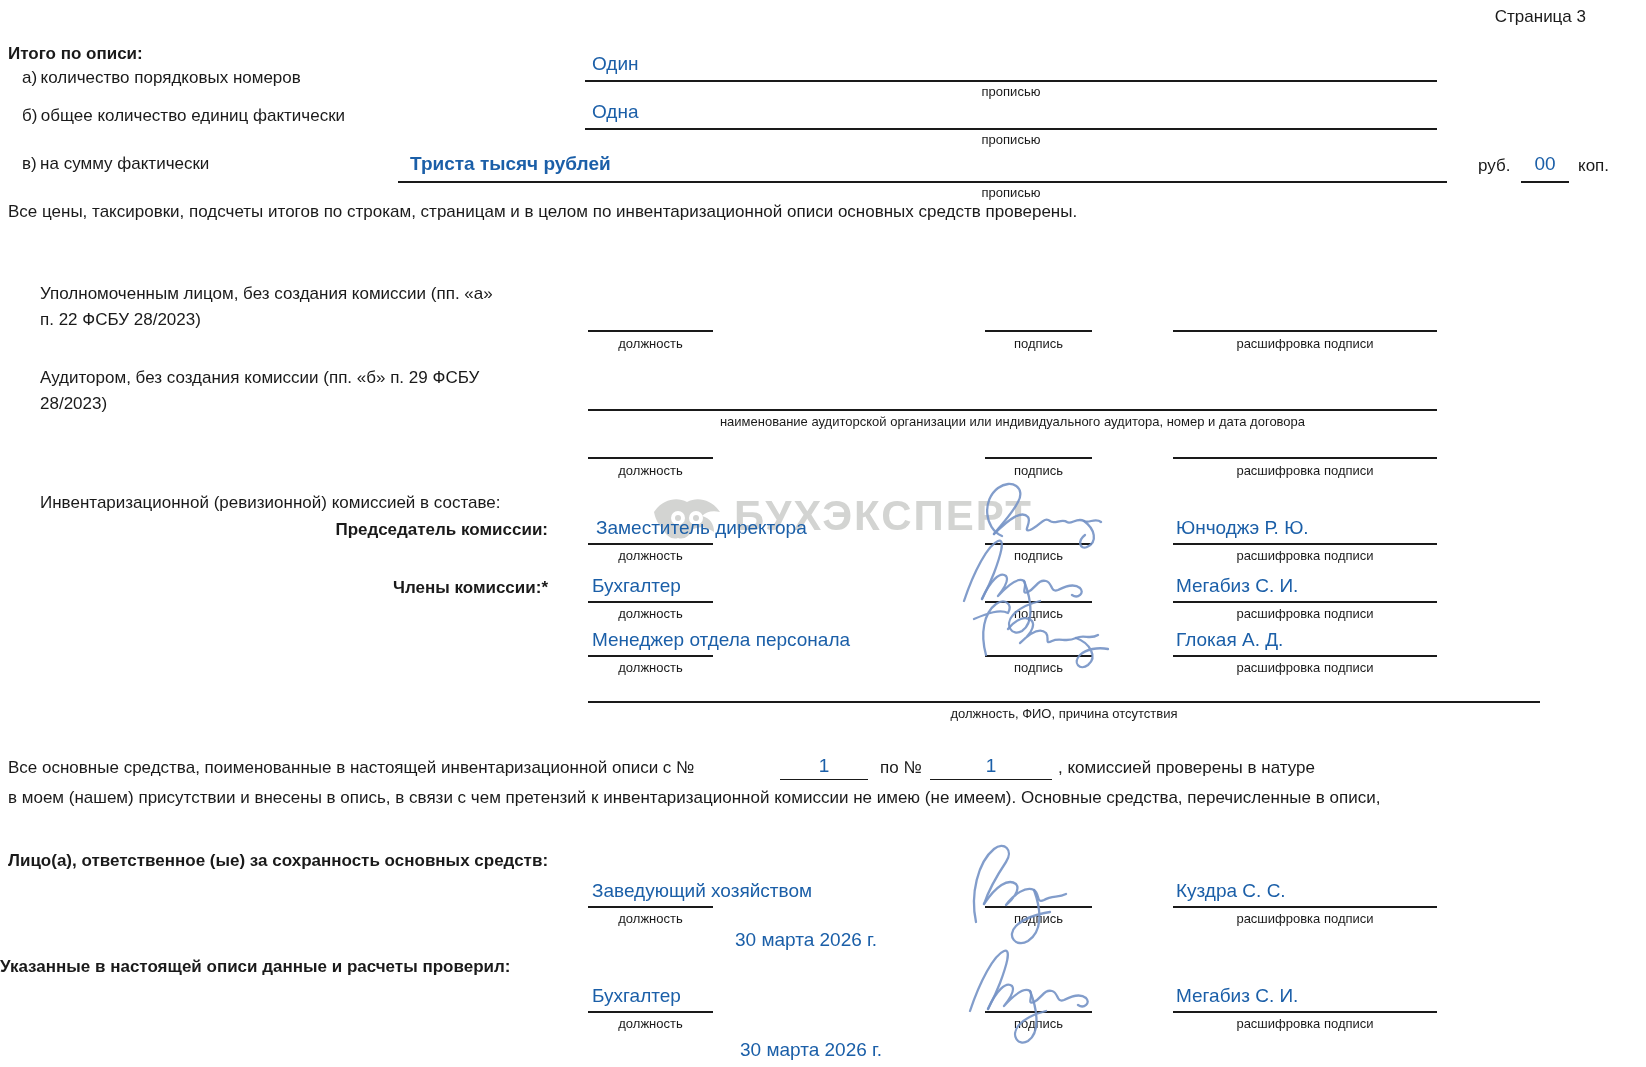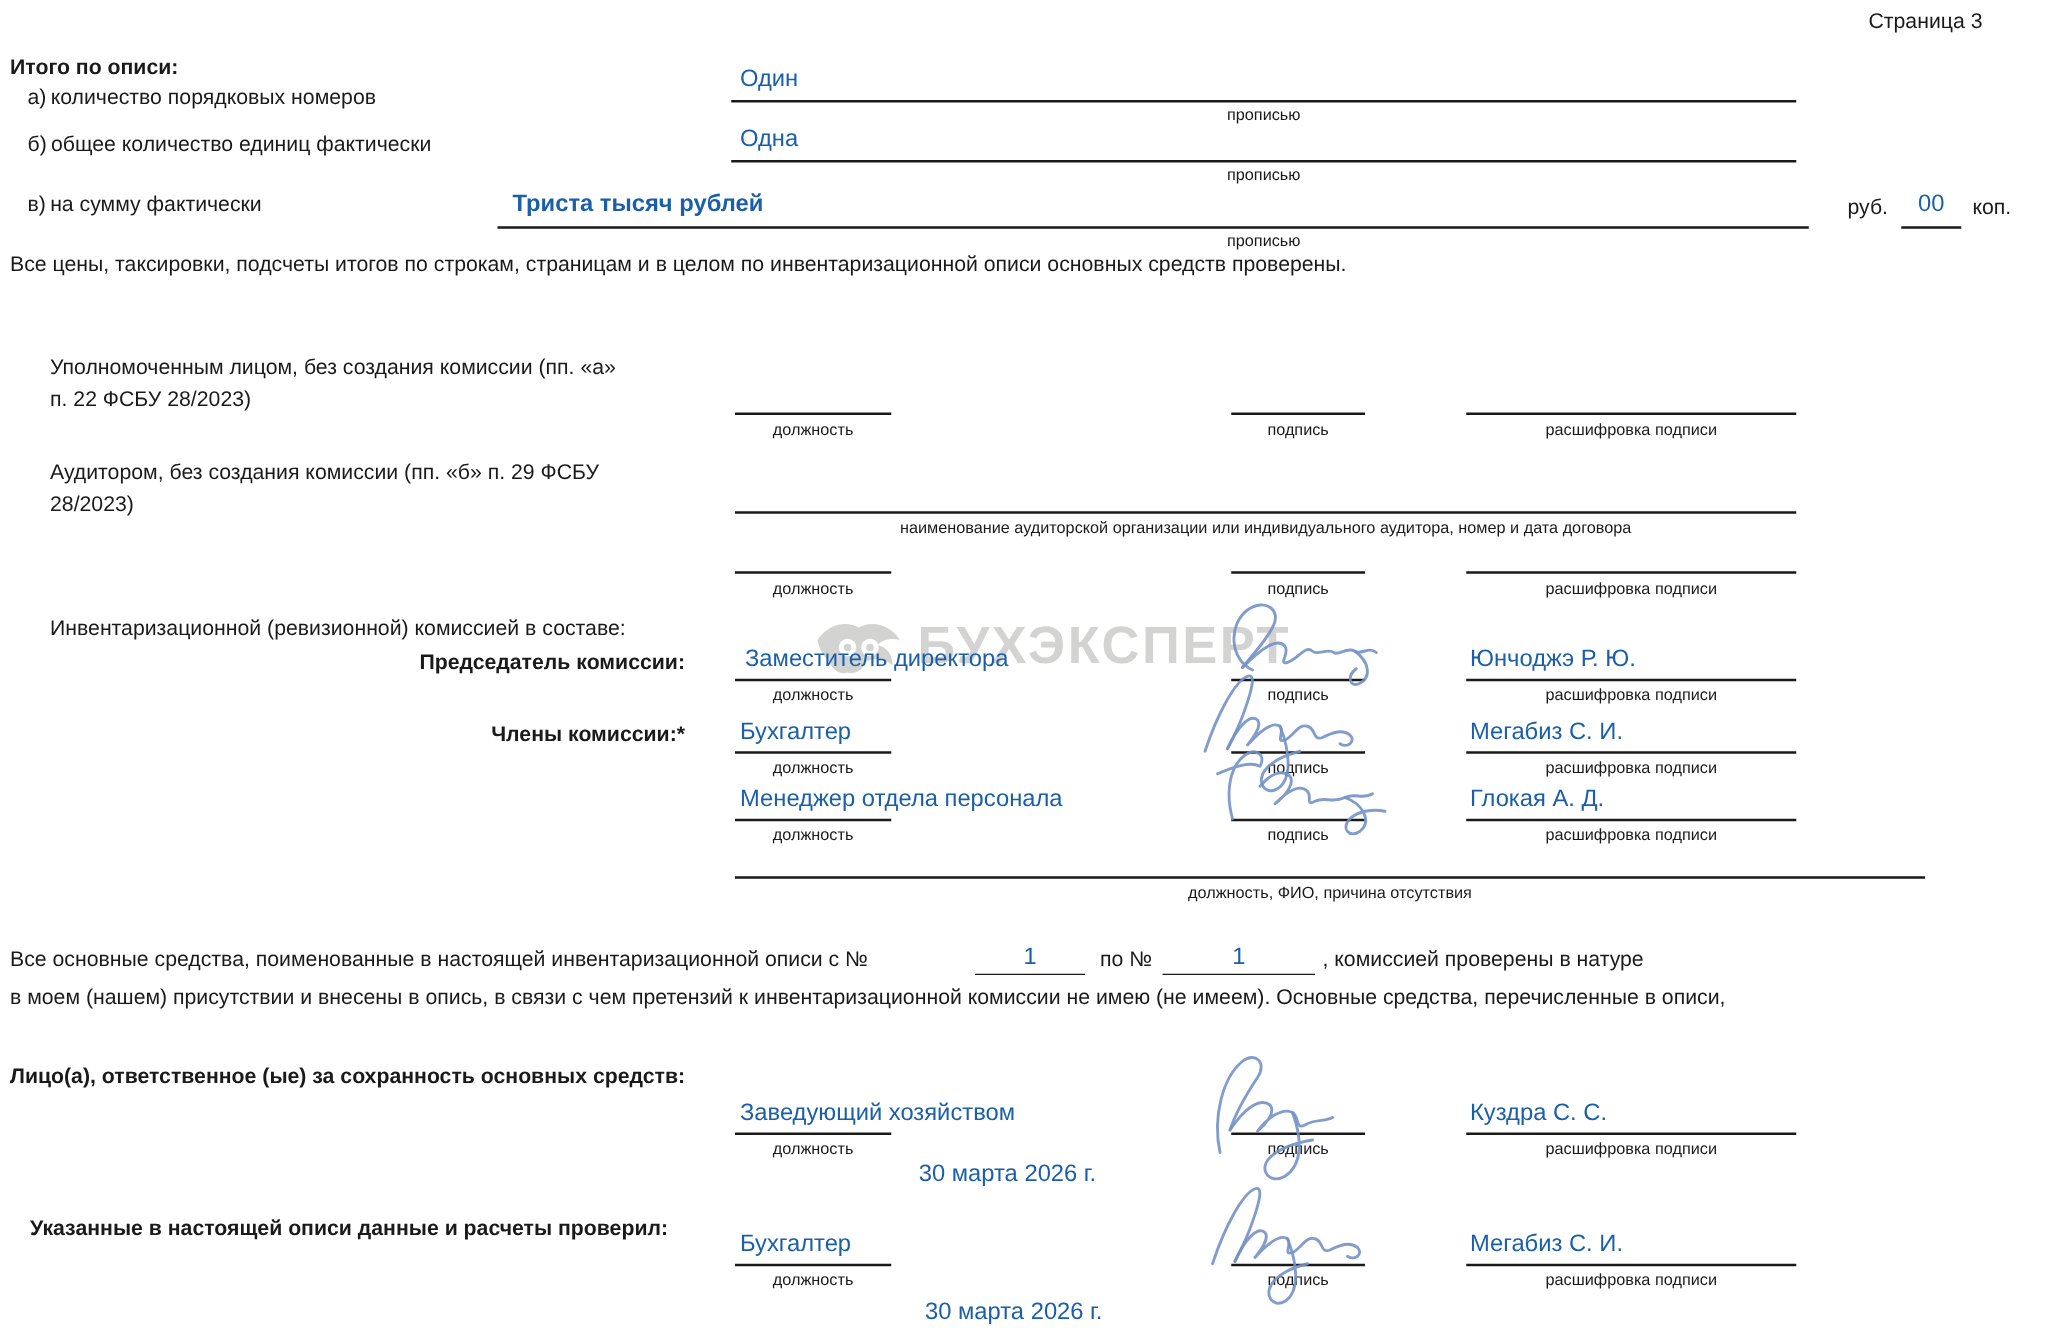--- a/index.html
+++ b/index.html
@@ -150,21 +150,21 @@
   <div class="abs v" style="left:1176px;top:879px;">Куздра С. С.</div>
   <div class="abs ln" style="left:1173px;top:906px;width:264px;"></div>
   <div class="abs sm ctr" style="left:1173px;top:911px;width:264px;">расшифровка подписи</div>
   <svg class="sig" style="left:948px;top:834px;" width="160" height="120" viewBox="0 0 160 120">
     <path d="M28,88 C22,60 30,28 46,15 C56,7 66,16 58,28 C50,40 40,58 36,70"></path>
     <path d="M36,70 C48,52 60,44 68,50 C73,56 64,66 58,71 C66,60 78,52 86,56 C92,60 88,70 96,66 C104,61 110,64 118,60"></path>
     <path d="M86,56 C94,78 94,98 80,107 C68,114 58,102 68,92 C76,84 90,80 102,78"></path>
   </svg>
   <div class="abs v ctr" style="left:700px;top:928px;width:212px;">30 марта 2026 г.</div>
 
-  <div class="abs t b" style="left:24px;top:956px;margin-top:16px;">Указанные в настоящей описи данные и расчеты проверил:</div>
+  <div class="abs t b" style="left:0;top:956px;">Указанные в настоящей описи данные и расчеты проверил:</div>
   <div class="abs v" style="left:592px;top:984px;">Бухгалтер</div>
   <div class="abs ln" style="left:588px;top:1011px;width:125px;"></div>
   <div class="abs sm ctr" style="left:568px;top:1016px;width:165px;">должность</div>
   <div class="abs ln" style="left:985px;top:1011px;width:107px;"></div>
   <div class="abs sm ctr" style="left:975px;top:1016px;width:127px;">подпись</div>
   <div class="abs v" style="left:1176px;top:984px;">Мегабиз С. И.</div>
   <div class="abs ln" style="left:1173px;top:1011px;width:264px;"></div>
   <div class="abs sm ctr" style="left:1173px;top:1016px;width:264px;">расшифровка подписи</div>
   <svg class="sig" style="left:958px;top:939px;" width="160" height="110" viewBox="0 0 160 110">
     <path d="M12,72 C22,42 36,16 46,12 C54,9 48,28 42,44 C37,57 32,66 30,70"></path>

